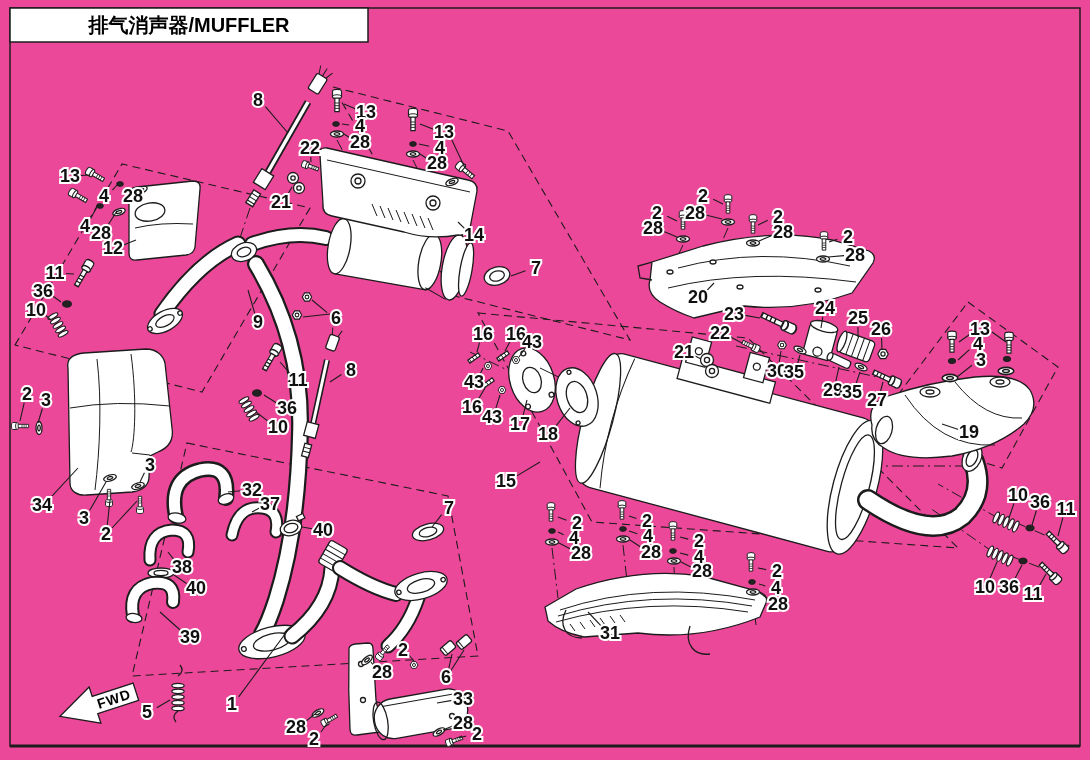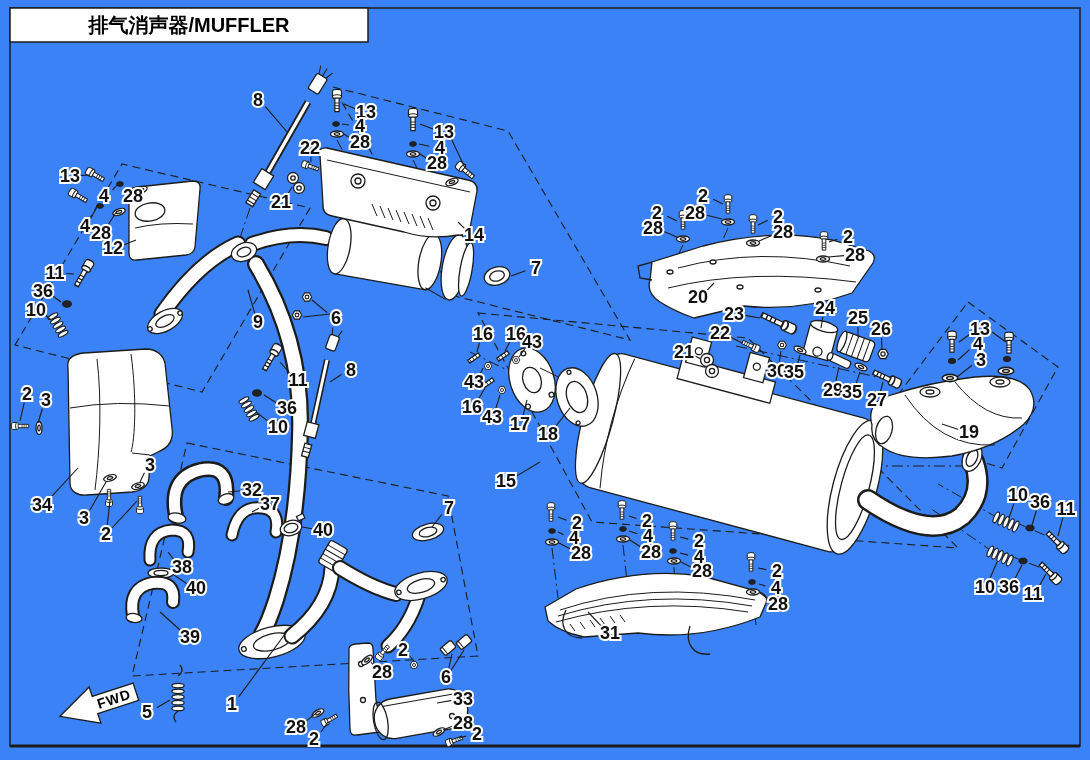--- a/index.html
+++ b/index.html
@@ -1,16 +1,16 @@
 <!DOCTYPE html>
 <html><head>
 <meta charset="utf-8">
 <style>
   html,body{margin:0;padding:0;background:#fff;}
-  #page{width:1090px;height:760px;position:relative;background:#3b82f6;font-family:"Liberation Sans",sans-serif;}
+  #page{width:1090px;height:760px;position:relative;background:#ec4899;font-family:"Liberation Sans",sans-serif;}
   svg{display:block;}
   .s{stroke:#1c1c1c;stroke-width:1.3;fill:#fff;}
   .sn{stroke:#1c1c1c;stroke-width:1.3;fill:none;}
   .thin{stroke:#1c1c1c;stroke-width:1;fill:none;}
   .dash{stroke:#1c1c1c;stroke-width:1.1;fill:none;stroke-dasharray:8 5;}
   .phan{stroke:#1c1c1c;stroke-width:1;fill:none;stroke-dasharray:11 4 2 4;}
   .lead{stroke:#1c1c1c;stroke-width:1.1;}
   .callout{font:700 18px "Liberation Sans",sans-serif;fill:#101010;text-anchor:middle;paint-order:stroke;stroke:#ffffff;stroke-width:4px;}
   .title-text{font:700 20px "Liberation Sans",sans-serif;fill:#000;text-anchor:middle;}
   .fwd-text{font:700 14px "Liberation Sans",sans-serif;fill:#000;text-anchor:middle;letter-spacing:1px;}

